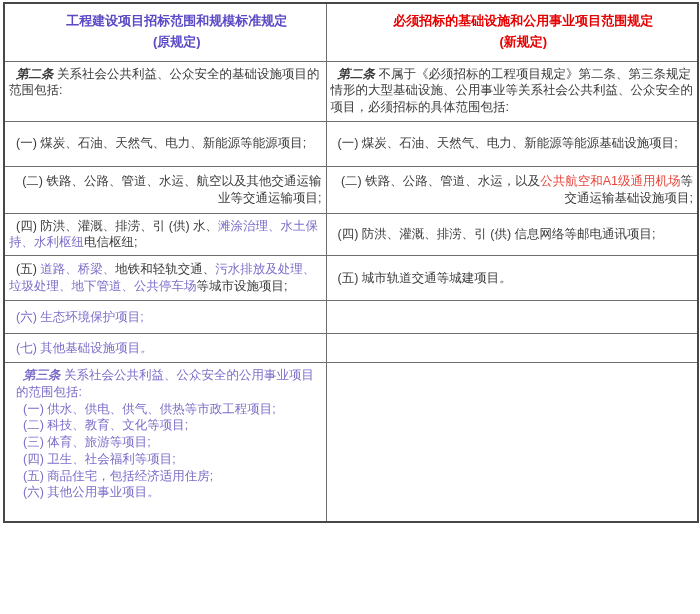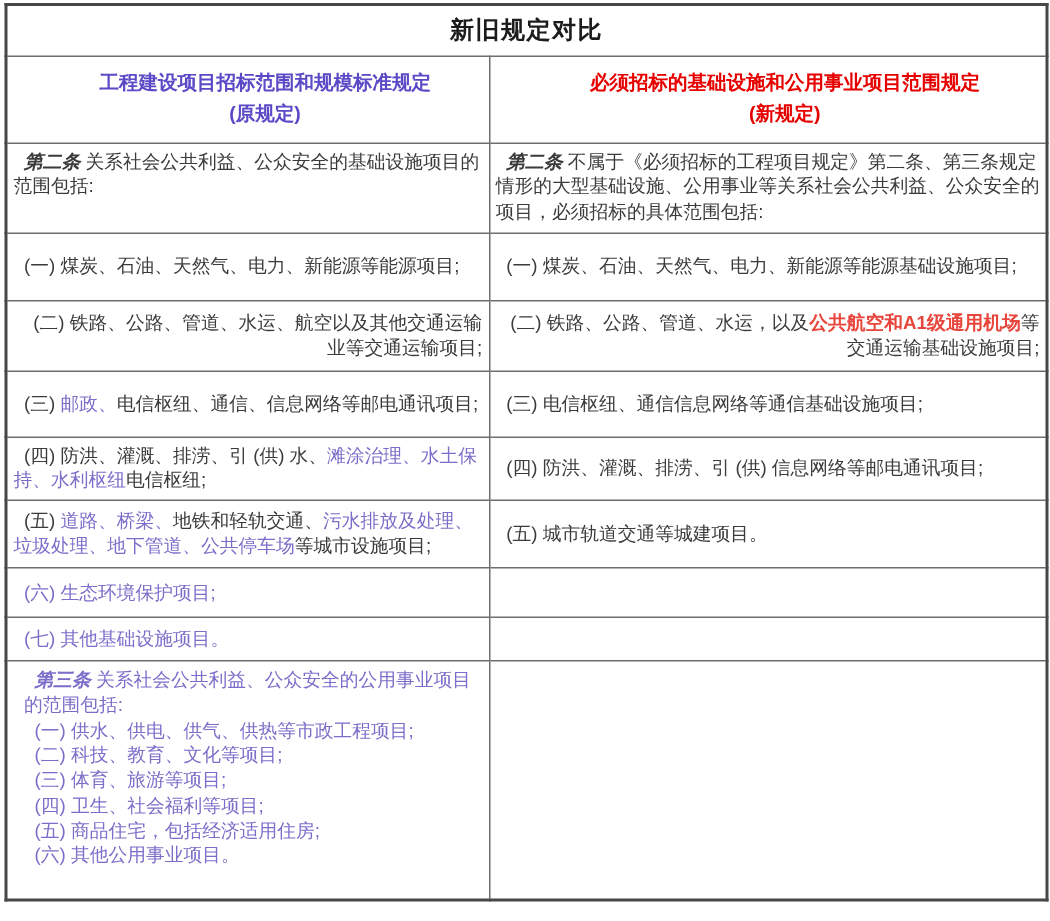--- a/index.html
+++ b/index.html
@@ -59,35 +59,32 @@
   tr.r3 td { height: 47px; text-align: right; }
   tr.r4 td { height: 44px; }
   tr.r5 td { height: 39px; }
   tr.r6 td { height: 45px; }
   tr.r7 td { height: 33px; }
   tr.r8 td { height: 29px; margin-top: 32px; }
   tr.r9 td { height: 159px; vertical-align: top; padding-left: 11px; }
   .cell-line { text-indent: 7px; }
   .seg-bold { font-weight: bold; font-style: italic; }
   .seg-purple { color: var(--purple_text, #7b6ec9); }
-  .seg-red { color: var(--red_text, #e8463c); font-weight: bold; }
+  .seg-red { color: var(--red_text, #e8463c); }
 </style>
 </head>
 <body>
 
 <div class="page">
   <table class="cmp">
     <colgroup>
       <col class="c-old">
       <col class="c-new">
     </colgroup>
     <tbody>
-        <tr class="title-row">
-      <td colspan="2">新旧规定对比</td>
-    </tr>
     <tr class="header-row">
       <td class="hdr-old">
             <div class="cell-line"><span>工程建设项目招标范围和规模标准规定</span></div>
             <div class="cell-line"><span>(原规定)</span></div>
           </td>
       <td class="hdr-new">
             <div class="cell-line"><span>必须招标的基础设施和公用事业项目范围规定</span></div>
             <div class="cell-line"><span>(新规定)</span></div>
           </td>
     </tr>
@@ -106,28 +103,20 @@
       <td>
             <div class="cell-line"><span>(一) 煤炭、石油、天然气、电力、新能源等能源基础设施项目;</span></div>
           </td>
     </tr>
     <tr class="r3">
       <td>
             <div class="cell-line"><span>(二) 铁路、公路、管道、水运、航空以及其他交通运输业等交通运输项目;</span></div>
           </td>
       <td>
             <div class="cell-line"><span>(二) 铁路、公路、管道、水运，以及</span><span class="seg-red">公共航空和A1级通用机场</span><span>等交通运输基础设施项目;</span></div>
-          </td>
-    </tr>
-    <tr class="r4">
-      <td>
-            <div class="cell-line"><span>(三) </span><span class="seg-purple">邮政、</span><span>电信枢纽、通信、信息网络等邮电通讯项目;</span></div>
-          </td>
-      <td>
-            <div class="cell-line"><span>(三) 电信枢纽、通信信息网络等通信基础设施项目;</span></div>
           </td>
     </tr>
     <tr class="r5">
       <td>
             <div class="cell-line"><span>(四) 防洪、灌溉、排涝、引 (供) 水、</span><span class="seg-purple">滩涂治理、水土保持、水利枢纽</span><span>电信枢纽;</span></div>
           </td>
       <td>
             <div class="cell-line"><span>(四) 防洪、灌溉、排涝、引 (供) 信息网络等邮电通讯项目;</span></div>
           </td>
     </tr>

